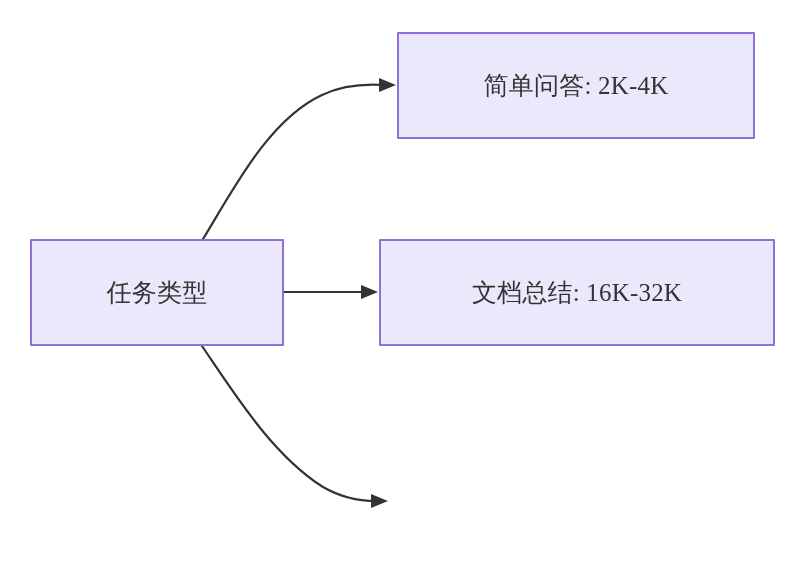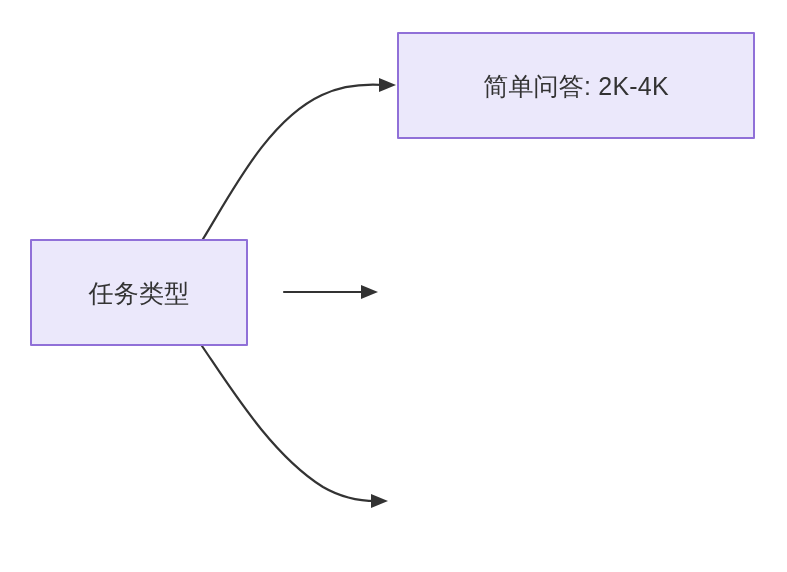--- a/index.html
+++ b/index.html
@@ -30,32 +30,32 @@
     box-sizing: border-box;
     background: #ebe8fb;
     border: 2px solid #9070d8;
     border-radius: 1px;
     display: flex;
     align-items: center;
     justify-content: center;
     z-index: 2;
   }
   .node-label {
-    font-family: Liberation Sans, sans-serif;
+    font-family: Liberation Serif, serif;
     font-size: 25px;
     line-height: 1.2;
     color: #333333;
     letter-spacing: 0.2px;
     white-space: nowrap;
     text-align: center;
   }
   #node-source {
     left: 30px;
     top: 239px;
-    width: 218px;
+    width: 254px;
     height: 107px;
   }
   #node-target-1 {
     left: 397px;
     top: 32px;
     width: 358px;
     height: 107px;
   }
   #node-target-2 {
     left: 379px;
@@ -104,15 +104,18 @@
   </svg>
 
   <div class="node" id="node-source">
     <span class="node-label">任务类型</span>
   </div>
 
   <div class="node" id="node-target-1">
     <span class="node-label">简单问答: 2K-4K</span>
   </div>
 
+  <div class="node" id="node-target-2">
+    <span class="node-label">文档总结: 16K-32K</span>
+  </div>
 
 
 </div>
 
 </body></html>

